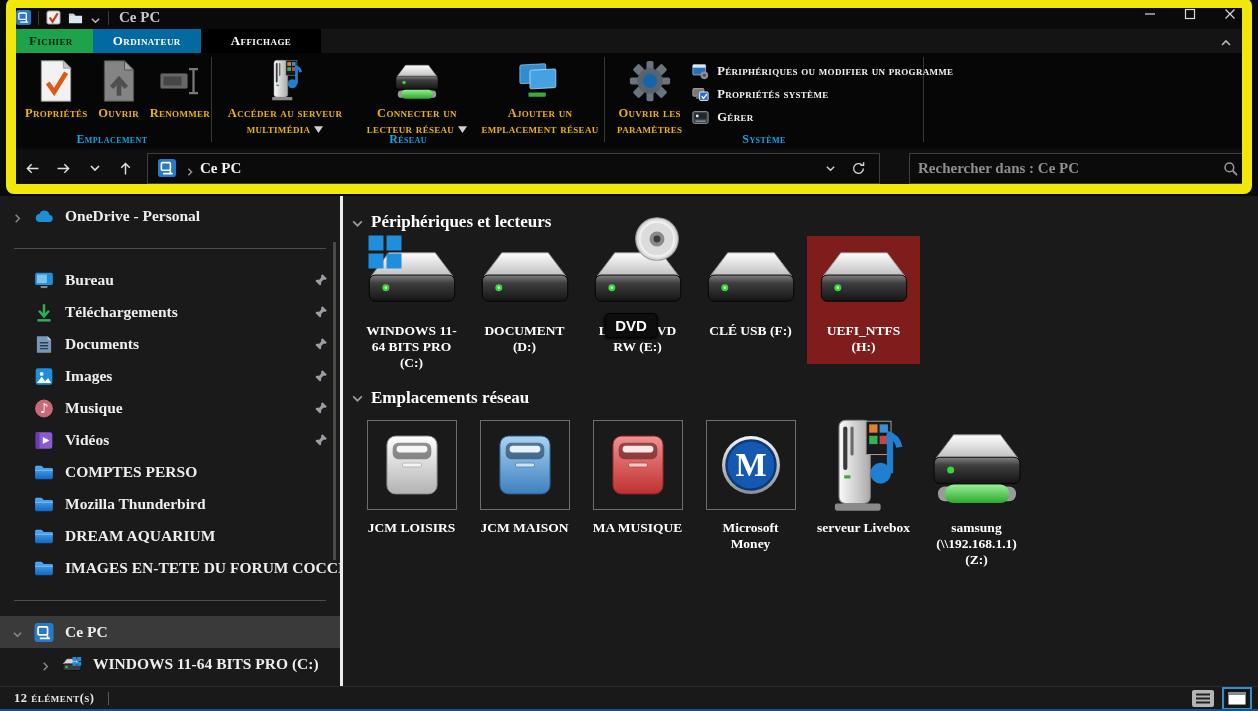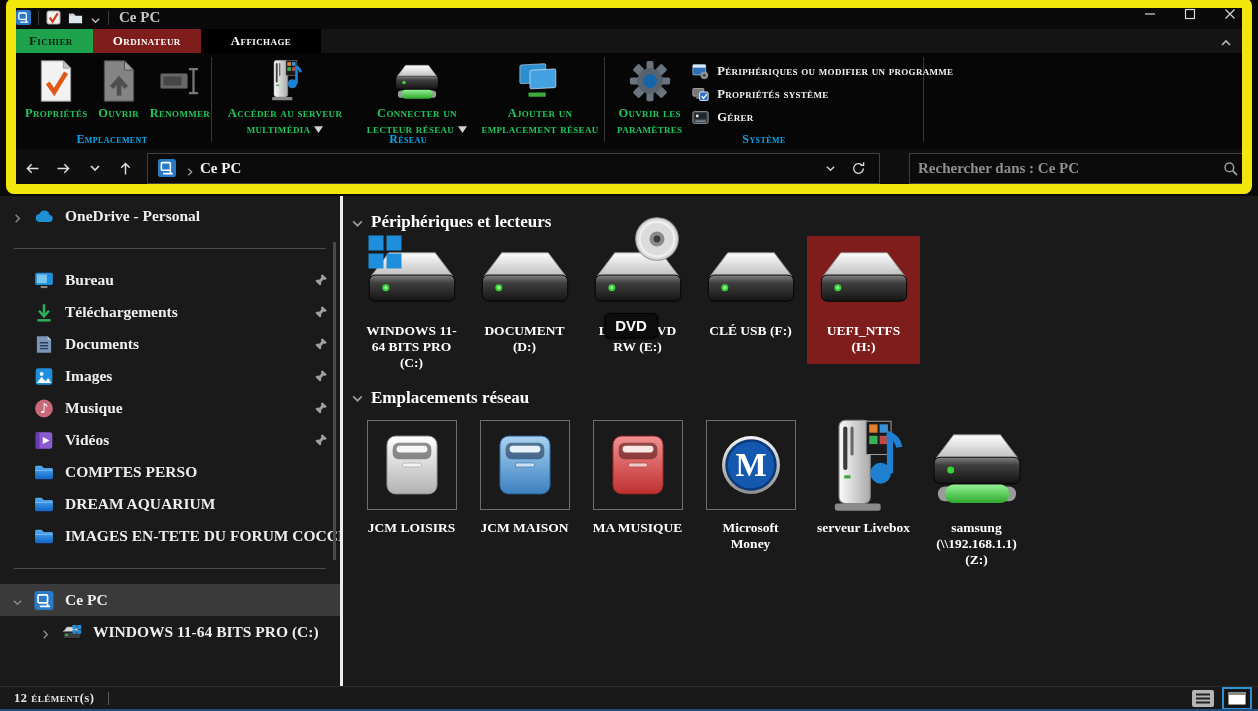--- a/index.html
+++ b/index.html
@@ -19,40 +19,40 @@
   .qat .qchev svg{ width:100%; height:100%; }
   .win-title { font-size:15px; font-weight:bold; color:#c8c8c8; margin-left:3px; }
 
   .win-controls { position:absolute; right:22px; top:6px; display:flex; gap:28px; z-index:10; color:#d8d8d8; }
   .win-controls .wc { width:12px; height:12px; }
   .win-controls .wc svg { width:100%; height:100%; }
 
   .tabrow { position:absolute; left:9px; right:9px; top:29px; height:24px; background:#141414; display:flex; align-items:stretch; z-index:5;}
   .tab { display:flex; align-items:center; padding:0 20px; font-variant:small-caps; font-weight:bold; font-size:13px; letter-spacing:.4px; }
   .tab-file { background:#1fa24c; color:#06220f; }
-  .tab-computer { background:#7f1d1d; color:#fff; }
+  .tab-computer { background:#0369a1; color:#fff; }
   .tab-view { background:#000; color:#fff; padding:0 30px; }
   .ribbon-collapse { margin-left:auto; margin-right:16px; align-self:center; width:14px; height:12px; color:#b8b8b8; }
   .ribbon-collapse svg{width:100%;height:100%;}
 
   
   .ribbon { position:absolute; left:9px; right:9px; top:53px; height:95px; display:flex; align-items:stretch; padding-left:4px; background:#060606;}
   .rgroup { position:relative; padding-bottom:17px; display:flex; align-items:flex-start; }
   .g1 { width:198px; padding-left:8px; }
   .g2 { width:392px; }
   .g3 { width:318px; padding-left:8px; }
   .rsep { width:1px; background:#383838; margin:4px 0 6px 0; }
   .rgroup-label { position:absolute; bottom:1px; left:0; width:100%; text-align:center;
      font-variant:small-caps; font-weight:bold; font-size:12px; color:#0ea5e9; letter-spacing:.4px;}
   .rbtn { display:flex; flex-direction:column; align-items:center; justify-content:flex-start; padding:5px 4px 0 4px; cursor:default; }
   .ricon { display:flex; align-items:center; justify-content:center; }
   .ricon.lg { width:46px; height:46px; }
   .ricon.lg svg { width:42px; height:44px; }
   .g2 .ricon.lg svg { width:46px; height:46px; }
-  .rlabel-wrap { text-align:center; font-variant:small-caps; font-weight:bold; font-size:12.5px; color:#22c55e; line-height:1.25; letter-spacing:.3px; margin-top:2px;}
+  .rlabel-wrap { text-align:center; font-variant:small-caps; font-weight:bold; font-size:12.5px; color:#eab308; line-height:1.25; letter-spacing:.3px; margin-top:2px;}
   .g2 .rlabel-wrap { max-width:132px; }
   .g3 .big .rlabel-wrap { max-width:84px; }
   .dd-caret { display:inline-block; width:9px; height:7px; margin-left:4px; }
   .dd-caret svg{ width:100%; height:100%; }
   .rbtn.disabled .ricon { opacity:.85; filter:grayscale(1); }
   .smallcol { display:flex; flex-direction:column; gap:2px; margin-left:6px; padding-top:8px; }
   .sbtn { display:flex; align-items:center; gap:8px; height:21px; }
   .sbtn .sicon { width:17px; height:17px; }
   .sbtn .sicon svg { width:100%; height:100%; }
   .sbtn .slabel { font-variant:small-caps; font-weight:bold; font-size:12.5px; color:#f2f2f2; letter-spacing:.3px; white-space:nowrap;}
@@ -522,20 +522,29 @@
             </svg></span>
           <span class="side-label">COMPTES PERSO</span>
 
         </div>
         <div class="side-item i-folder">
           <span class="expander"></span>
           <span class="side-icon"><svg viewBox="0 0 18 14">
               <path d="M1 2.2 q0 -1.2 1.2 -1.2 h4.6 l2 2 h7 q1.2 0 1.2 1.2 v7.6 q0 1.2 -1.2 1.2 h-13.6 q-1.2 0 -1.2 -1.2 z" fill="url(#gFolder)"></path>
               <path d="M1 5 h16" stroke="#8cc4f4" stroke-width=".8"></path>
             </svg></span>
+          <span class="side-label">Mozilla Thunderbird</span>
+
+        </div>
+        <div class="side-item i-folder">
+          <span class="expander"></span>
+          <span class="side-icon"><svg viewBox="0 0 18 14">
+              <path d="M1 2.2 q0 -1.2 1.2 -1.2 h4.6 l2 2 h7 q1.2 0 1.2 1.2 v7.6 q0 1.2 -1.2 1.2 h-13.6 q-1.2 0 -1.2 -1.2 z" fill="url(#gFolder)"></path>
+              <path d="M1 5 h16" stroke="#8cc4f4" stroke-width=".8"></path>
+            </svg></span>
           <span class="side-label">DREAM AQUARIUM</span>
 
         </div>
         <div class="side-item i-folder">
           <span class="expander"></span>
           <span class="side-icon"><svg viewBox="0 0 18 14">
               <path d="M1 2.2 q0 -1.2 1.2 -1.2 h4.6 l2 2 h7 q1.2 0 1.2 1.2 v7.6 q0 1.2 -1.2 1.2 h-13.6 q-1.2 0 -1.2 -1.2 z" fill="url(#gFolder)"></path>
               <path d="M1 5 h16" stroke="#8cc4f4" stroke-width=".8"></path>
             </svg></span>
           <span class="side-label">IMAGES EN-TETE DU FORUM COCCIN</span>

